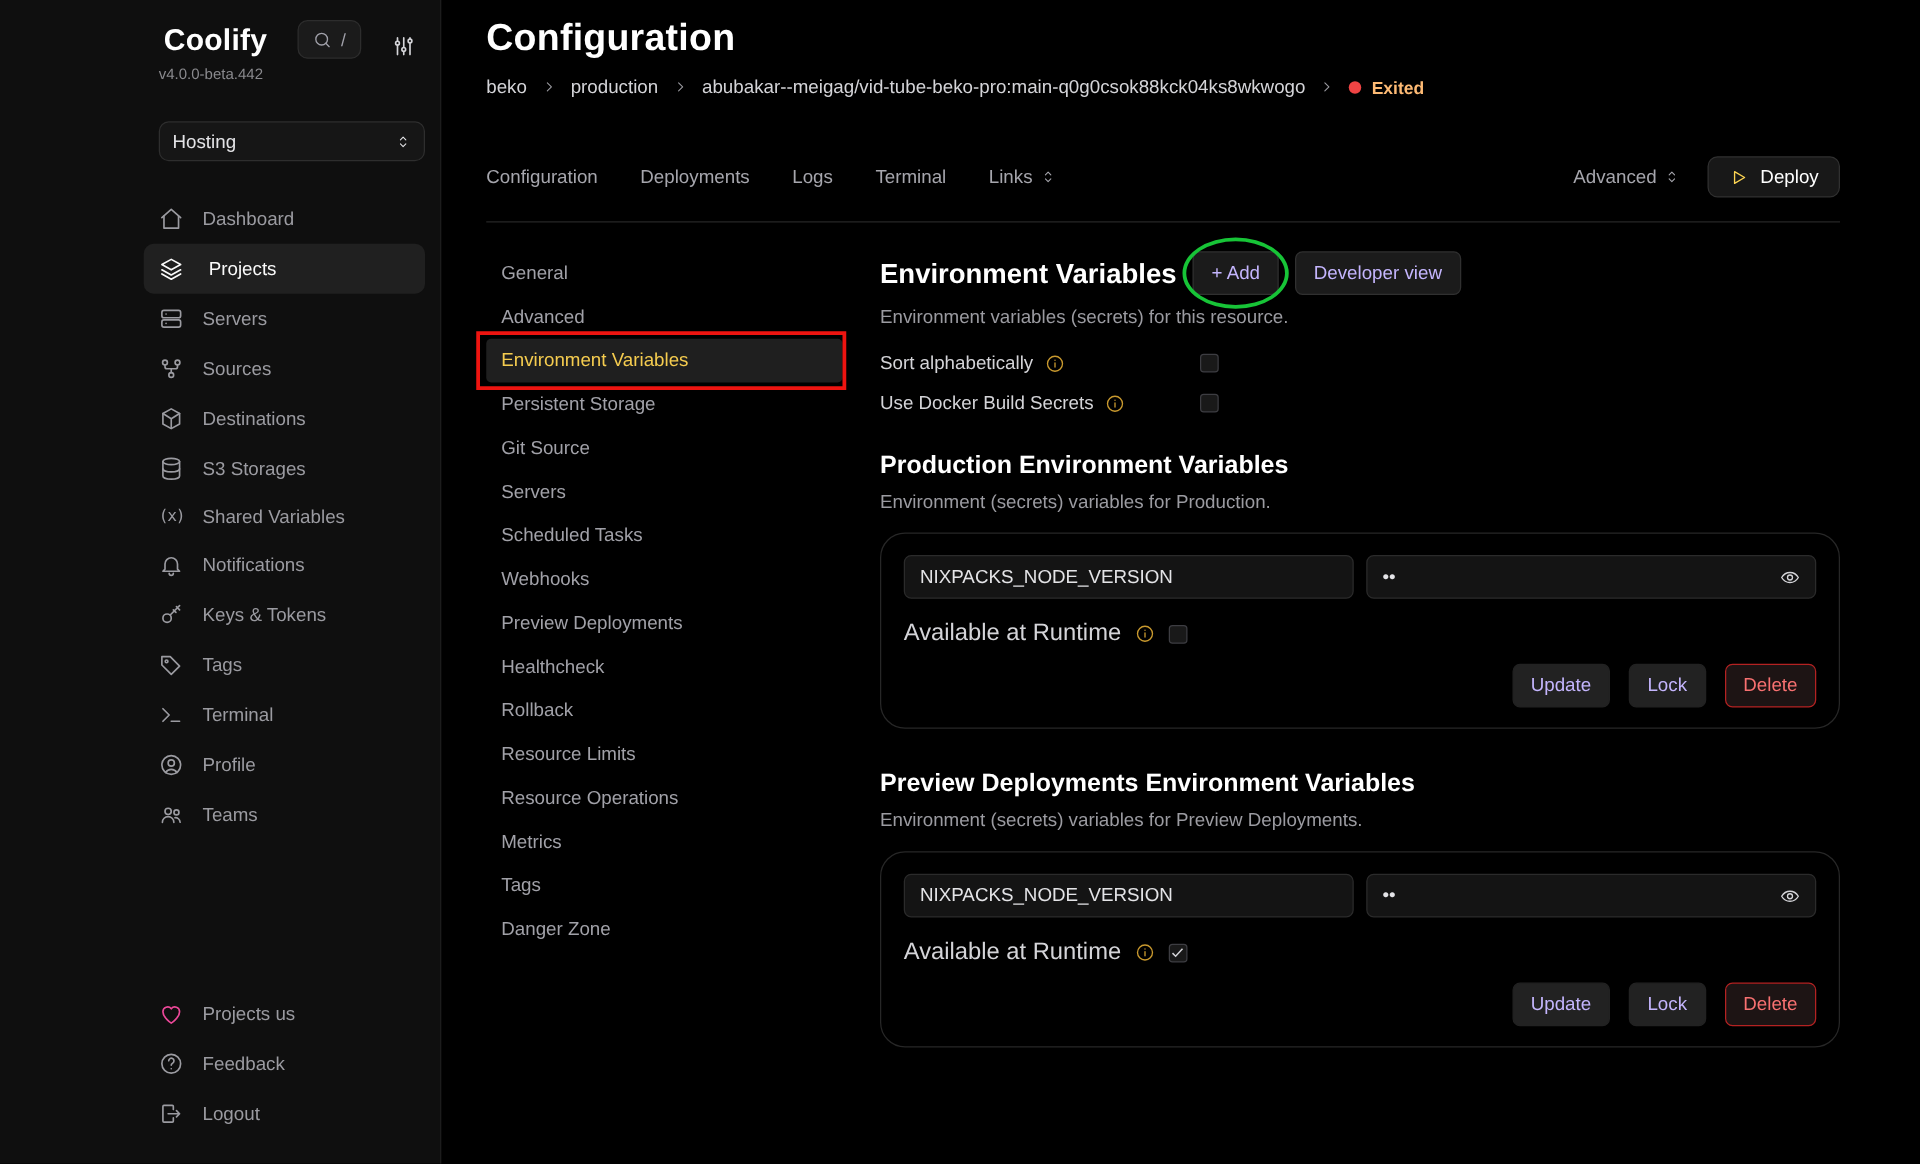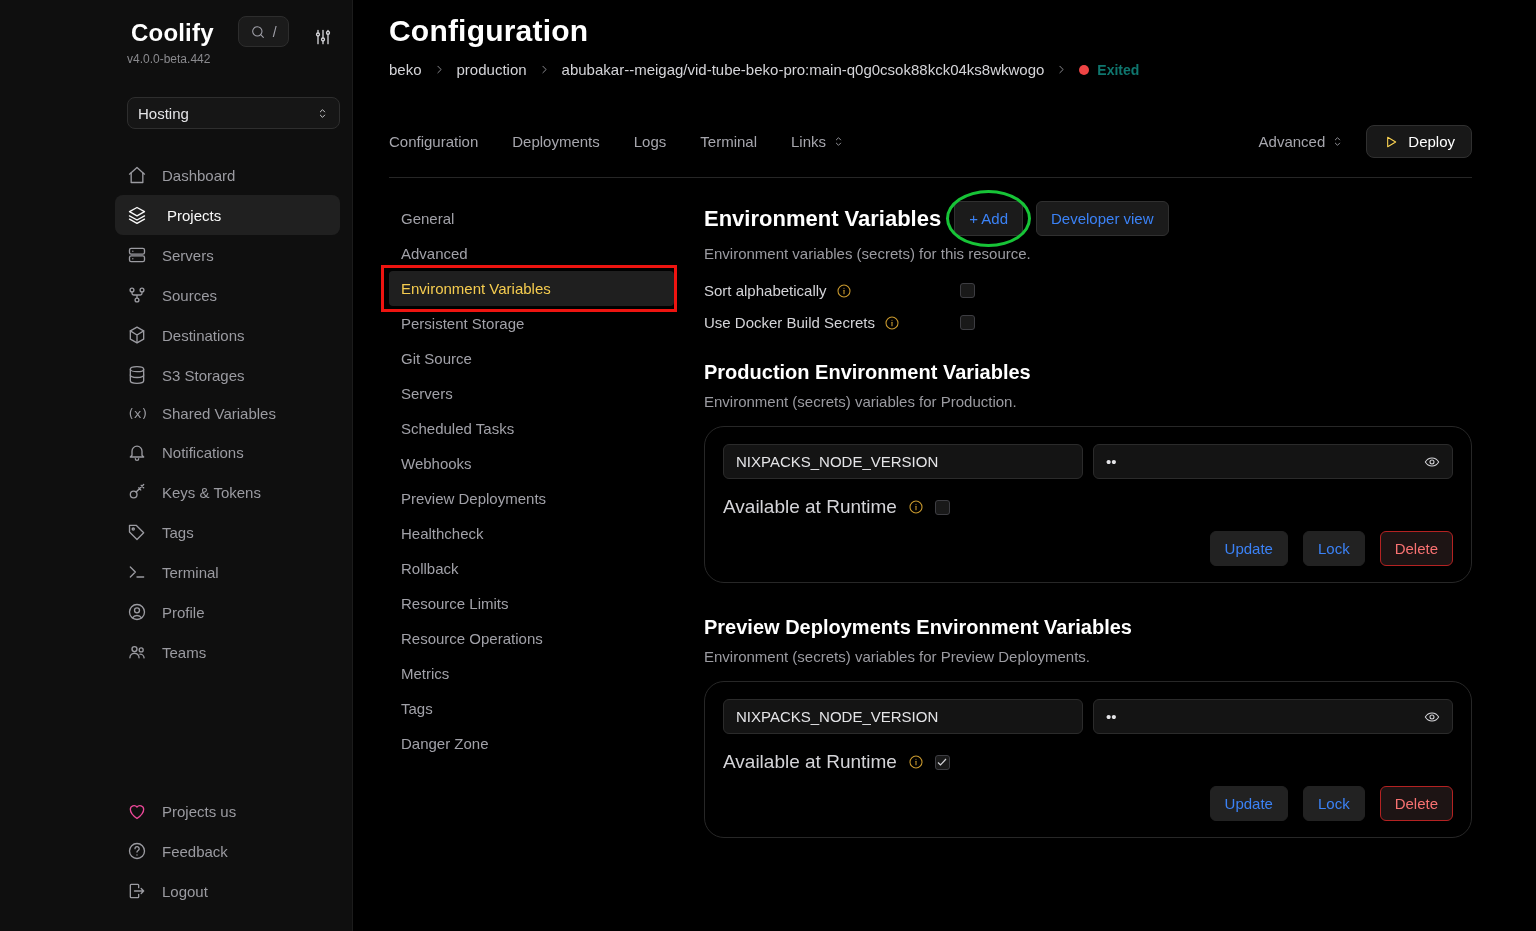--- a/index.html
+++ b/index.html
@@ -31,21 +31,21 @@
     stroke-linecap:round; stroke-linejoin:round; }
   .ic.sm { width:16px; height:16px; }
   .ic.xs { width:13px; height:13px; }
 
   
   .main { flex:1; padding:14px 64px 0 36px; }
   .page-title { font-size:30px; font-weight:700; letter-spacing:.2px; }
   .breadcrumb { display:flex; align-items:center; gap:11px; margin-top:13px; font-size:15px; color:#d4d4d8; }
   .crumb { cursor:pointer; }
   .crumb-sep { color:#9b9ba1; display:flex; }
-  .status { display:flex; align-items:center; gap:8px; color:#0f766e; font-weight:700; font-size:14px; }
+  .status { display:flex; align-items:center; gap:8px; color:#fdba74; font-weight:700; font-size:14px; }
   .status-dot { width:10px; height:10px; border-radius:50%; background:#ef4444; }
 
   .tabs-row { display:flex; align-items:center; margin-top:47px; font-size:15px; color:#a6a6ad; }
   .tab { margin-right:34px; cursor:pointer; display:flex; align-items:center; gap:6px; }
   .tabs-right { margin-left:auto; display:flex; align-items:center; gap:22px; }
   .advanced-sel { display:flex; align-items:center; gap:6px; cursor:pointer; color:#a6a6ad; }
   .deploy-btn { display:flex; align-items:center; gap:9px; background:#181818; border:1px solid #303030;
     border-radius:8px; padding:7px 16px; color:#fff; font-size:15px; cursor:pointer; }
   .deploy-btn .play { color:#fcd452; }
   .divider { border-bottom:1px solid #262626; margin-top:19px; }
@@ -53,21 +53,21 @@
   .body { display:flex; margin-top:23px; }
   .subnav { width:285px; flex:none; margin-right:30px; }
   .subnav-item { padding:9px 12px; font-size:15px; color:#a1a1a8; border-radius:4px; cursor:pointer; }
   .subnav-item.active { background:#1f1f1f; color:#f5cc4f; position:relative; }
   .annotation-red { position:absolute; left:-8px; right:-3px; top:-6px; bottom:-6px;
     border:3px solid #ee1410; pointer-events:none; }
 
   .content { flex:1; min-width:0; }
   .content-header { display:flex; align-items:center; gap:13px; }
   .h2 { font-size:22px; font-weight:700; }
-  .btn { background:#1b1b1b; border:1px solid #303030; color:#3b82f6; border-radius:6px;
+  .btn { background:#1b1b1b; border:1px solid #303030; color:#c4b5fd; border-radius:6px;
     font-size:15px; padding:8px 14px; cursor:pointer; font-family:inherit; }
   .add-wrap { position:relative; }
   .annotation-green { position:absolute; left:-8px; right:-8px; top:-11px; bottom:-11px;
     border:3px solid #17c437; border-radius:50%; pointer-events:none; }
   .muted { color:#9b9ba1; font-size:15px; }
   .content-sub { margin-top:9px; }
 
   .toggle-row { display:flex; align-items:center; margin-top:15px; }
   .toggle-label-wrap { width:256px; display:flex; align-items:center; gap:9px; color:#d4d4d8; font-size:15px; }
   .info-ic { color:#c9992e; flex:none; width:16px; height:16px; }

